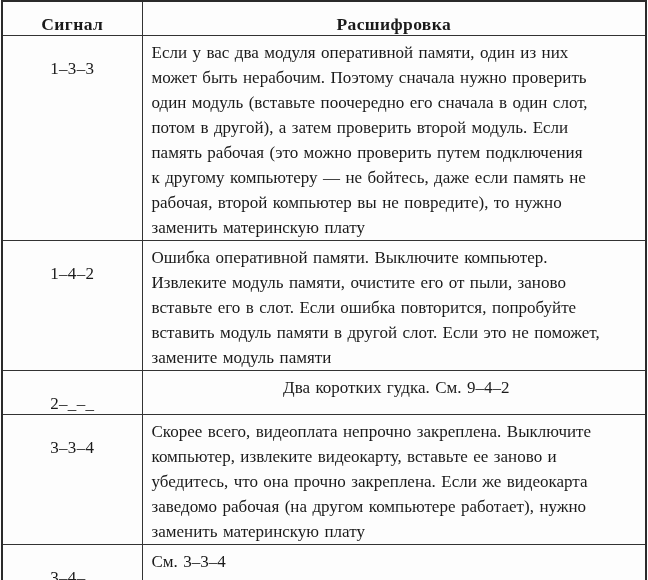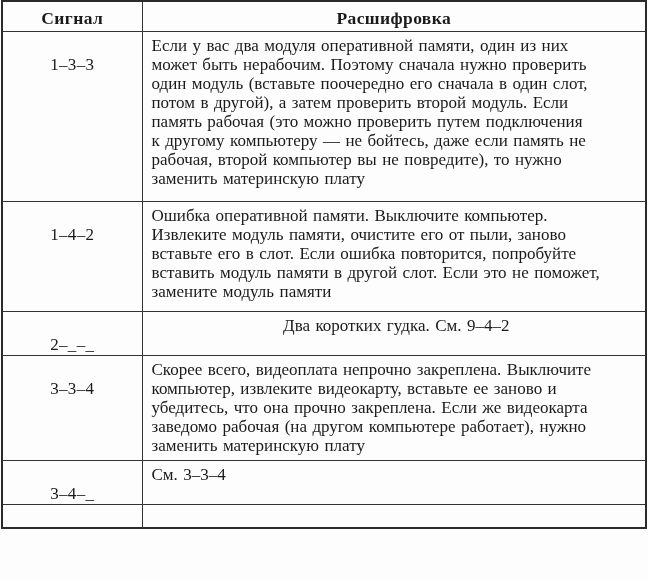--- a/index.html
+++ b/index.html
@@ -29,35 +29,35 @@
     background: #fdfdfd;
   }
   table.beep-table { border: 2.4px solid #2b2b2b; }
 
   th.hdr {
     font-size: 17.5px;
     font-weight: bold;
     text-align: center;
     letter-spacing: 0.4px;
     height: 30px;
-    padding-top: 6px;
+    padding-top: 12px;
     border-bottom-width: 2px;
   }
   td.sig {
     text-align: center;
     padding-top: 22px;
     font-size: 17px;
     line-height: 21px;
     white-space: pre-line;
     letter-spacing: 0.3px;
   }
   td.dec {
     padding: 4px 4px 0 9px;
     font-size: 17px;
-    line-height: 19px;
+    line-height: 25px;
     white-space: pre-line;
     word-spacing: 1.2px;
   }
   
   tr.r1 td { height: 170px; }
   tr.r2 td { height: 110px; }
   tr.r3 td { height: 31px; text-align: center; }
   tr.r4 td { height: 72px; }
   tr.r5 td { height: 105px; }
   tr.r6 td { height: 27px; }

